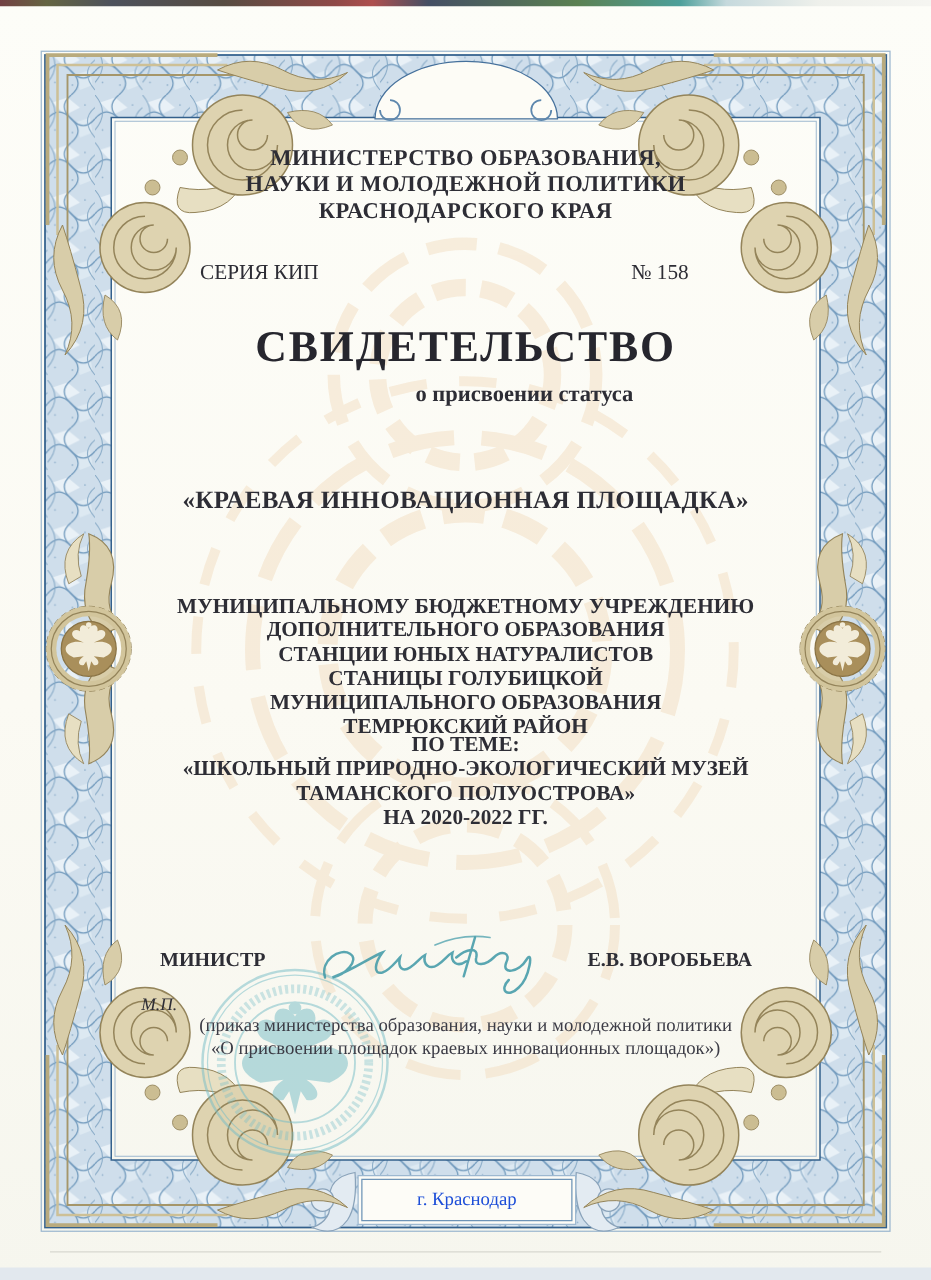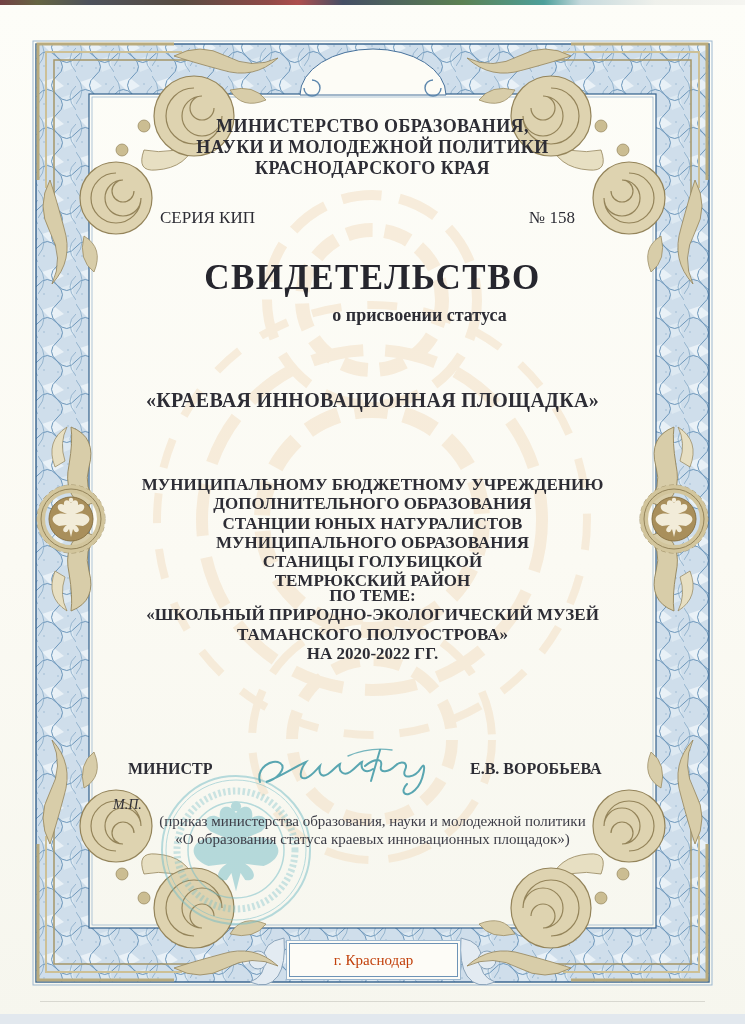--- a/index.html
+++ b/index.html
@@ -16,35 +16,35 @@
     left:0;top:0;width:745px;height:5px;
     background:linear-gradient(90deg,#5a1f24 0%,#4a4a22 5%,#2e3340 12%,#3a2d22 24%,#7c2a28 36%,#a03030 40%,#24304a 46%,#3f6b35 62%,#2e8f8a 73%,#bcd3d8 78%,#eceee9 88%,#f4f4f0 100%);
     opacity:.85;
   }
   .scan-line-bottom{left:40px;top:1001px;width:665px;height:1px;background:#d8d8d0;}
   .scan-strip-bottom{left:0;top:1014px;width:745px;height:10px;background:#e2e8ee;}
   
   .ministry{top:116px;font-weight:bold;font-size:18px;line-height:21px;letter-spacing:.4px;}
   .series{top:208px;font-size:17px;}
   .series-label{left:160px;}
-  .number{left:505px;margin-left:24px;}
+  .number{left:505px;}
   .title{top:258px;font-weight:bold;font-size:35px;letter-spacing:1.5px;color:#26262e;}
   .subtitle{top:305px;font-weight:bold;font-size:18px;padding-left:47px;}
   .status{top:389px;font-weight:bold;font-size:20px;letter-spacing:.3px;}
   .recipient{top:475px;font-weight:bold;font-size:17px;line-height:19.3px;}
   .theme{top:586px;font-weight:bold;font-size:17px;line-height:19.3px;}
   .sigrow{top:760px;font-weight:bold;font-size:16px;}
   .minister{left:128px;}
   .minister-name{left:470px;}
   .mp{left:113px;top:797px;font-style:italic;font-size:14px;}
   .footer{top:812px;font-size:15px;line-height:18.3px;color:#3c3c46;}
   .city-box{
     left:289px;top:943px;width:167px;height:32px;
     background:#fdfcf7;border:1px solid #6d93b6;box-shadow:0 0 0 2px #fdfcf7,0 0 0 3px #9db8d0;
-    display:flex;align-items:center;justify-content:center;font-size:15px;color:#c2410c;
+    display:flex;align-items:center;justify-content:center;font-size:15px;color:#1d4ed8;
   }
   .line{display:block;}
 </style>
 </head>
 <body>
 
 <div class="page">
 
   <div class="abs scan-top"></div>
 
@@ -161,39 +161,39 @@
 
   <div class="abs ctr title">СВИДЕТЕЛЬСТВО</div>
   <div class="abs ctr subtitle">о присвоении статуса</div>
 
   <div class="abs ctr status">«КРАЕВАЯ ИННОВАЦИОННАЯ ПЛОЩАДКА»</div>
 
   <div class="abs ctr recipient">
     <span class="line">МУНИЦИПАЛЬНОМУ БЮДЖЕТНОМУ УЧРЕЖДЕНИЮ</span>
     <span class="line">ДОПОЛНИТЕЛЬНОГО ОБРАЗОВАНИЯ</span>
     <span class="line">СТАНЦИИ ЮНЫХ НАТУРАЛИСТОВ</span>
+    <span class="line">СТАНИЦЫ ГОЛУБИЦКОЙ</span>
     <span class="line">МУНИЦИПАЛЬНОГО ОБРАЗОВАНИЯ</span>
-    <span class="line">СТАНИЦЫ ГОЛУБИЦКОЙ</span>
     <span class="line">ТЕМРЮКСКИЙ РАЙОН</span>
   </div>
 
   <div class="abs ctr theme">
     <span class="line">ПО ТЕМЕ:</span>
     <span class="line">«ШКОЛЬНЫЙ ПРИРОДНО-ЭКОЛОГИЧЕСКИЙ МУЗЕЙ</span>
     <span class="line">ТАМАНСКОГО ПОЛУОСТРОВА»</span>
     <span class="line">НА 2020-2022 ГГ.</span>
   </div>
 
   <div class="abs sigrow minister">МИНИСТР</div>
   <div class="abs sigrow minister-name">Е.В. ВОРОБЬЕВА</div>
   <div class="abs mp">М.П.</div>
 
   <div class="abs ctr footer">
     <span class="line">(приказ министерства образования, науки и молодежной политики</span>
-    <span class="line">«О образования статуса краевых инновационных площадок»)</span>
+    <span class="line">«О присвоении площадок краевых инновационных площадок»)</span>
   </div>
 
   <div class="abs city-box">
     <span>г. Краснодар</span>
   </div>
 
   <div class="abs scan-line-bottom"></div>
   <div class="abs scan-strip-bottom"></div>
 </div>
 

